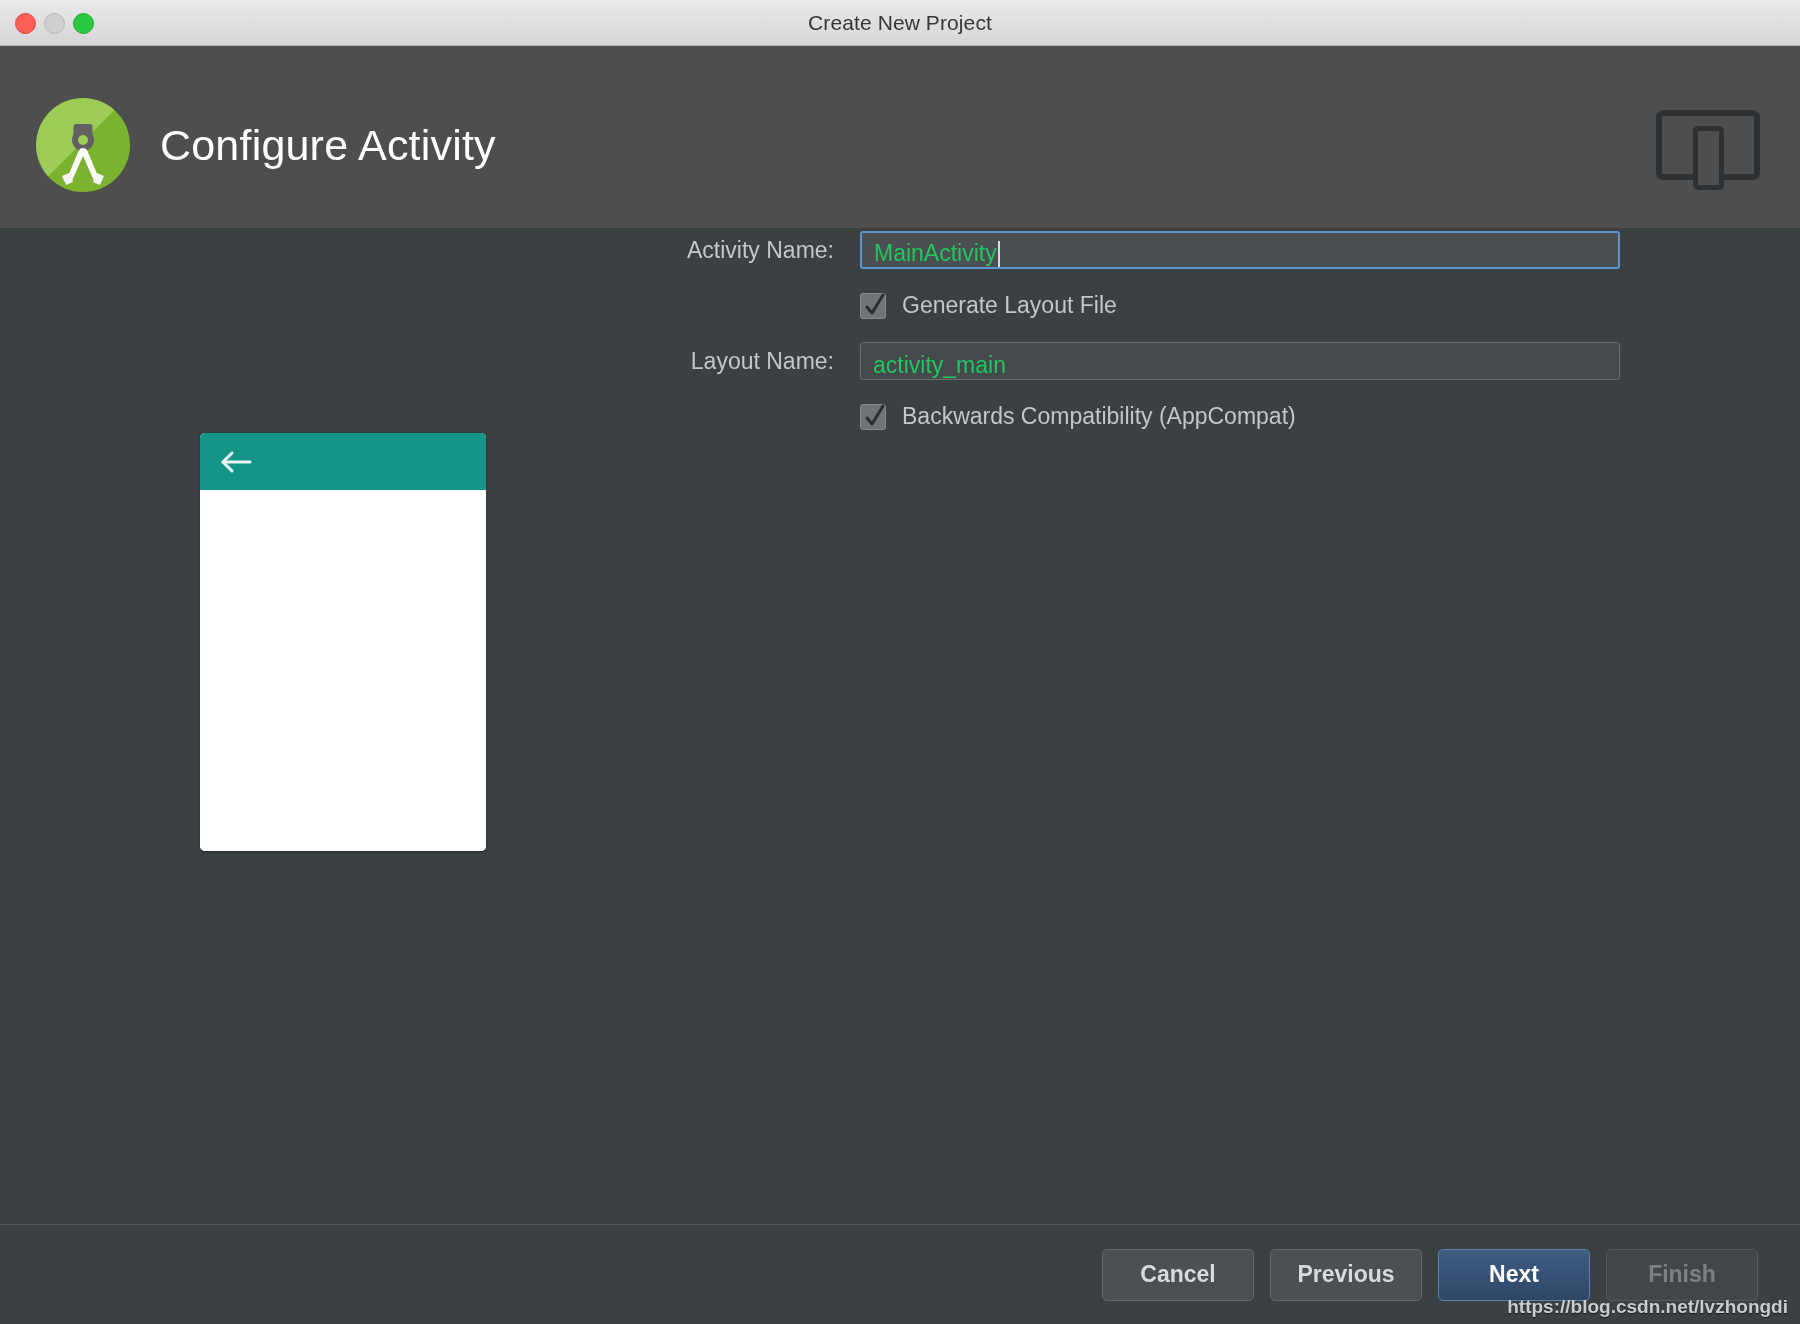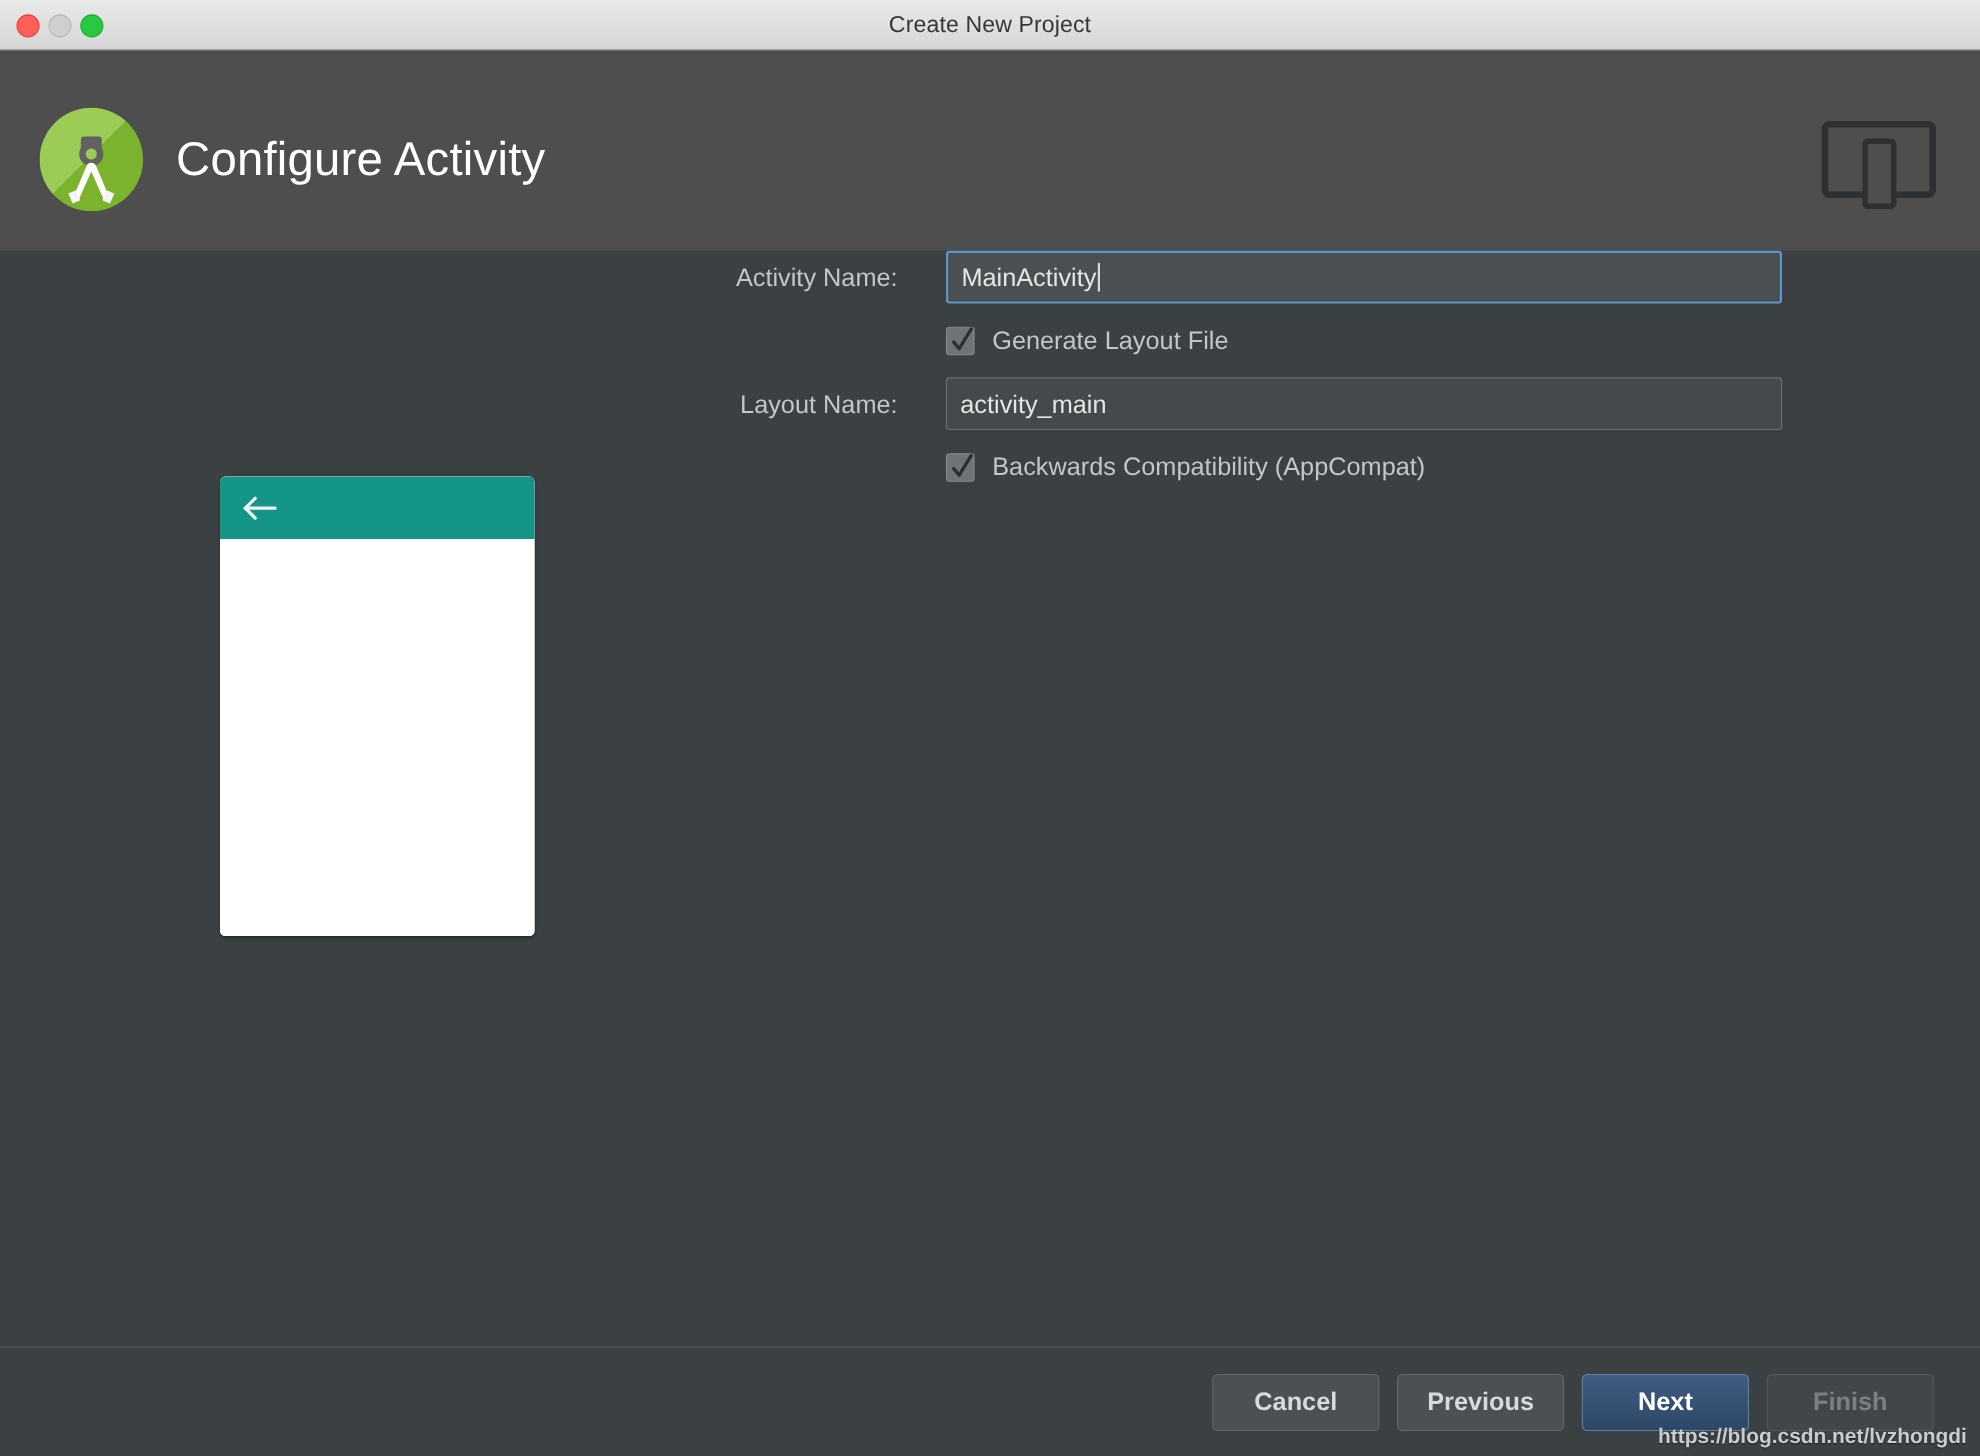--- a/index.html
+++ b/index.html
@@ -159,36 +159,36 @@
   .row {
     display: flex;
     align-items: center;
     min-height: 44px;
   }
 
   .row-label {
     width: 240px;
     flex: 0 0 240px;
     text-align: right;
-    padding-right: 44px;
+    padding-right: 26px;
     font-size: 23px;
     color: #c3c6c8;
   }
 
   .field {
     flex: 1 1 auto;
-    height: 48px;
+    height: 38px;
     background: #44494c;
     border: 1px solid #6a6f72;
     border-radius: 3px;
     display: flex;
-    align-items: center;
+    align-items: flex-end;
     padding: 0 12px;
     font-size: 23px;
-    color: #e5e5e5;
+    color: #22c55e;
     position: relative;
   }
   .field.focused {
     border: 2px solid #5b97cc;
     background: #4a4f52;
   }
   .caret {
     display: inline-block;
     width: 2px;
     height: 26px;

